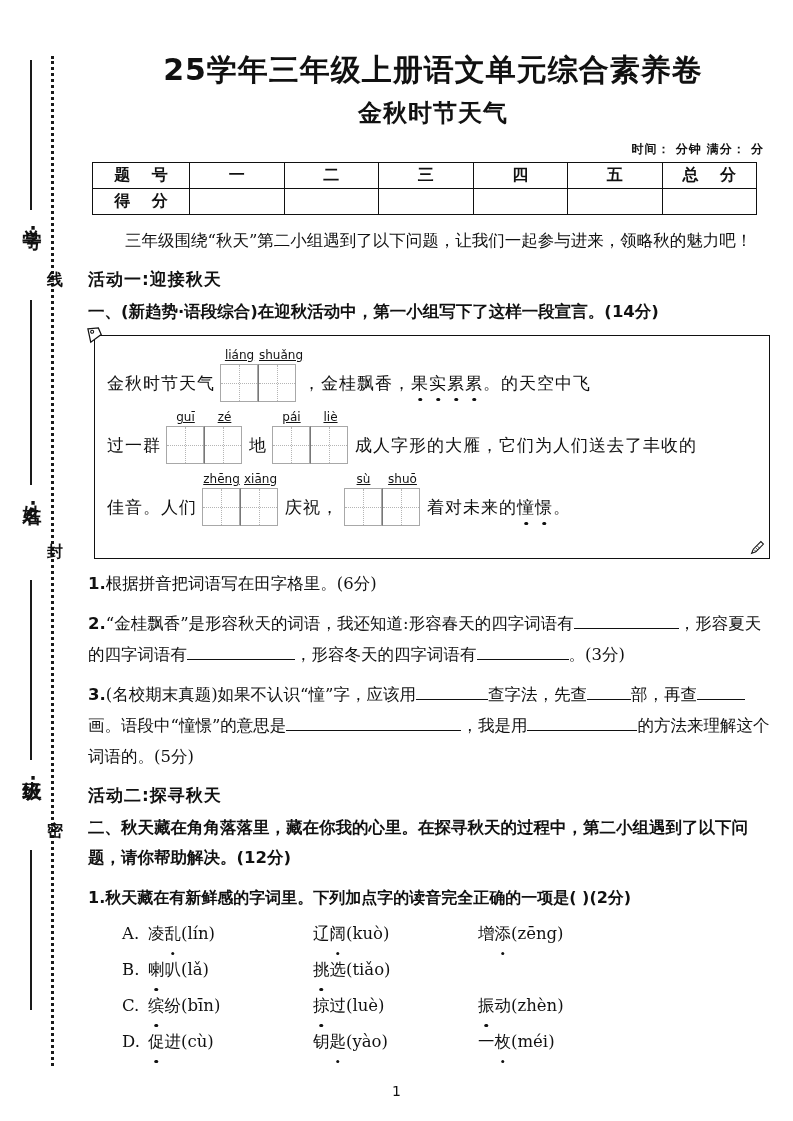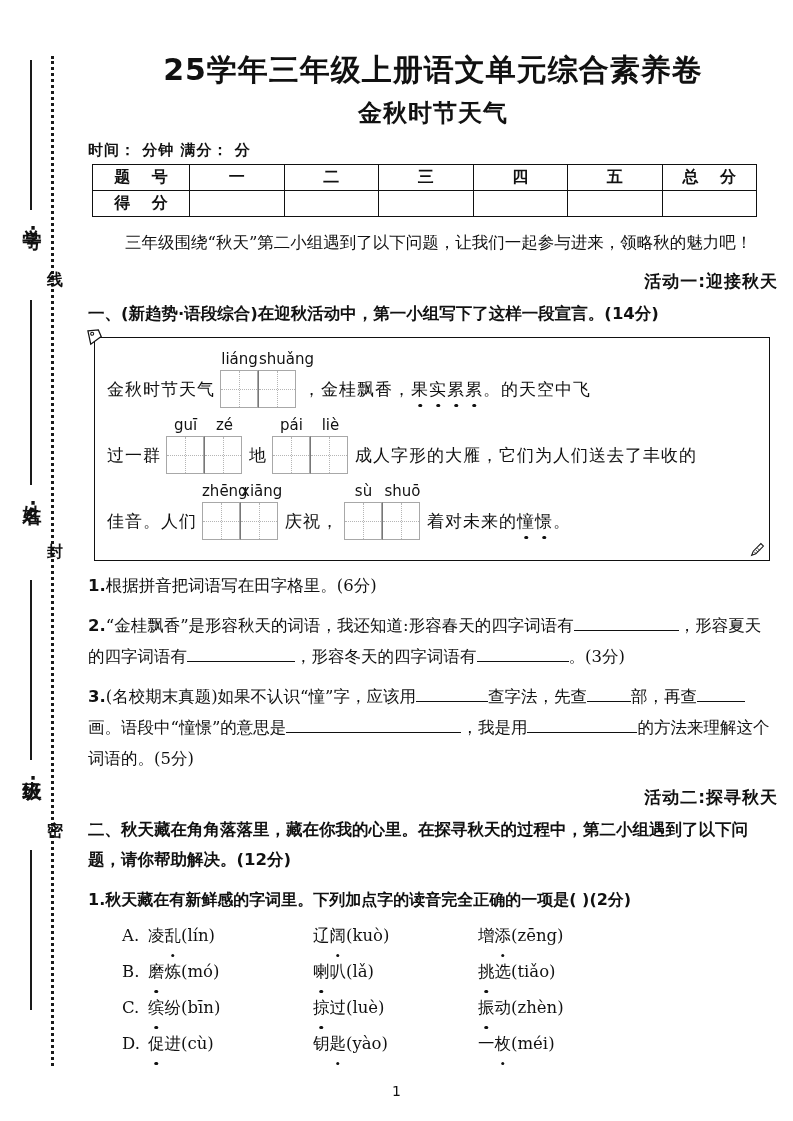--- a/index.html
+++ b/index.html
@@ -64,21 +64,22 @@
     font-family: "DejaVu Sans", "Liberation Sans", sans-serif;
   }
   .title-sub {
     text-align: center;
     font-size: 24px;
     font-weight: bold;
     letter-spacing: 1px;
     margin: 6px 0 0 0;
   }
   .exam-meta {
-    font-size: 15px;
+    text-align: right;
+    font-size: 12px;
     font-weight: bold;
     margin: 12px 14px 4px 0;
     letter-spacing: 1px;
   }
 
   
   table.score-table {
     border-collapse: collapse;
     width: 665px;
     margin: 0 0 0 4px;
@@ -101,21 +102,21 @@
   .para {
     font-size: 16.5px;
     line-height: 31px;
     margin: 10px 8px 0 4px;
     text-align: justify;
     font-family: "DejaVu Serif", "Liberation Serif", serif;
   }
   .para.indent { text-indent: 33px; }
 
   .activity-head {
-    text-align: right;
+    text-align: left;
     font-size: 17px;
     font-weight: bold;
     margin: 12px 0 6px 0;
     letter-spacing: 1px;
   }
 
   .q-major {
     font-size: 16.5px;
     font-weight: bold;
     line-height: 30px;
@@ -177,24 +178,25 @@
     transform: translateX(-50%);
     width: 3.5px; height: 3.5px;
     background: #111;
     border-radius: 50%;
   }
 
   
   .tzg-group { display: inline-block; margin: 0 5px; vertical-align: bottom; }
   .tzg-pinyin {
     display: flex;
-    font-size: 15px;
+    font-size: 12px;
     font-family: "DejaVu Sans", "Liberation Sans", sans-serif;
     letter-spacing: 0px;
     margin-bottom: 2px;
+    text-decoration: underline;
   }
   .tzg-pinyin span {
     width: 39px;
     text-align: center;
     white-space: nowrap;
   }
   .tzg-cells { display: flex; }
   .tzg-cell {
     position: relative;
     width: 38px; height: 38px;
@@ -397,21 +399,20 @@
 
   <div class="choice-row">
     <span class="choice-label">A.</span>
     <span class="choice-cell"><span>凌</span><span class="dc">乱</span><span>(lín)</span></span>
     <span class="choice-cell"><span>辽</span><span class="dc">阔</span><span>(kuò)</span></span>
     <span class="choice-cell"><span>增</span><span class="dc">添</span><span>(zēng)</span></span>
   </div>
 
   <div class="choice-row">
     <span class="choice-label">B.</span>
-    <span class="choice-cell"><span class="dc">磨</span><span>炼</span><span>(mó)</span></span>
     <span class="choice-cell"><span class="dc">喇</span><span>叭</span><span>(lǎ)</span></span>
     <span class="choice-cell"><span class="dc">挑</span><span>选</span><span>(tiǎo)</span></span>
   </div>
 
   <div class="choice-row">
     <span class="choice-label">C.</span>
     <span class="choice-cell"><span class="dc">缤</span><span>纷</span><span>(bīn)</span></span>
     <span class="choice-cell"><span class="dc">掠</span><span>过</span><span>(luè)</span></span>
     <span class="choice-cell"><span class="dc">振</span><span>动</span><span>(zhèn)</span></span>
   </div>

